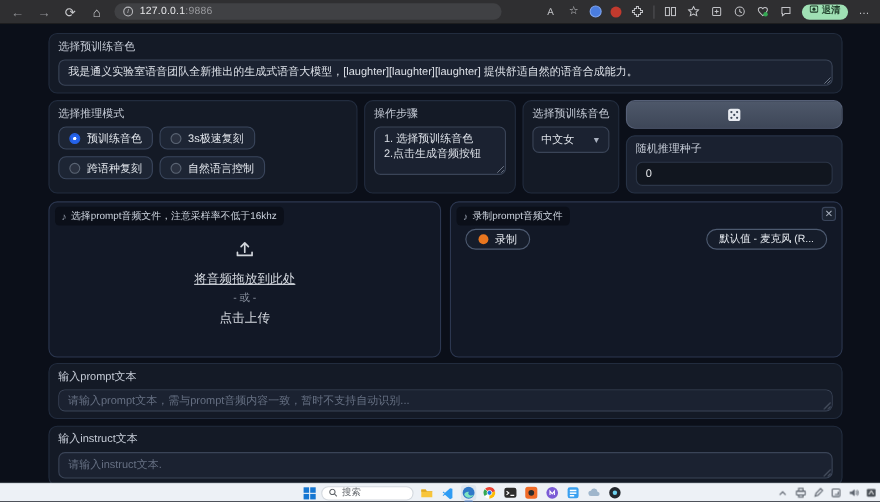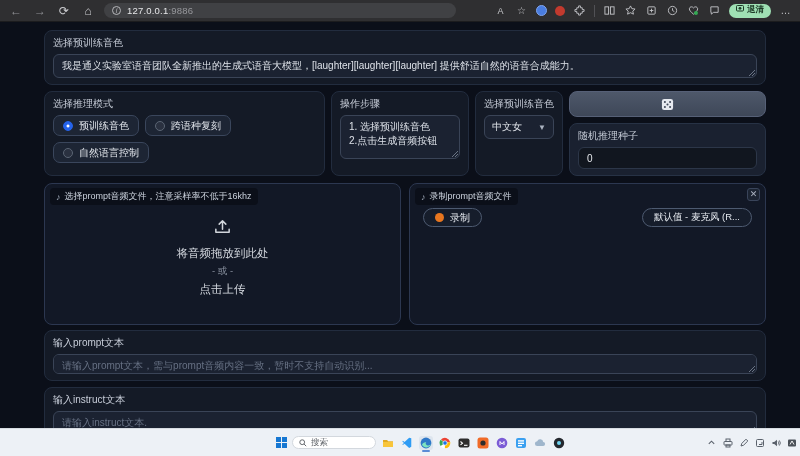--- a/index.html
+++ b/index.html
@@ -62,36 +62,36 @@
     color:#e5e7eb; font-size:10px; padding:0 8px; outline:none; }
 
   .row3 { margin-top:7px; display:flex; gap:8px; height:142px; }
   .audio-card { position:relative; background:#121826; border:1px solid #2c3750; border-radius:8px; }
   .audio-card.left { width:357px; } .audio-card.right { flex:1; }
   .chip { position:absolute; top:4px; left:5px; background:#0b0f19; border-radius:4px;
     padding:2px 6px; font-size:9px; color:#cbd2dd; display:flex; align-items:center; gap:4px; white-space:nowrap;}
   .chip .note { font-size:9px; color:#9aa3b2; }
   .drop-zone { position:absolute; inset:0; display:flex; flex-direction:column; align-items:center;
     justify-content:center; gap:4px; cursor:pointer; padding-top:6px;}
-  .drop-main { font-size:11.5px; color:#d6dae1; margin-top:6px; }
+  .drop-main { font-size:11.5px; color:#d6dae1; margin-top:6px;text-decoration:underline; }
   .drop-or { font-size:9.5px; color:#8b93a1; }
   .drop-click { font-size:11.5px; color:#d6dae1; }
   .close-btn { position:absolute; top:4px; right:5px; width:13px; height:13px; background:#1c2432;
     border:1px solid #39445a; border-radius:3px; color:#aab2c0; font-size:9px; line-height:11px;
     text-align:center; cursor:pointer; }
   .rec-row { position:absolute; top:24px; left:13px; right:13px; display:flex; justify-content:space-between; }
   .pillbtn { display:inline-flex; align-items:center; gap:6px; height:19px; padding:0 11px;
     border:1px solid #4d5a70; border-radius:999px; background:#161d2b; font-size:10px; color:#e5e9ef; cursor:pointer; }
   .rec-dot { width:9px; height:9px; border-radius:50%; background:#e8761f; }
   .device-pill { font-size:9.5px; }
 
   .row4 { margin-top:5px; } .row5 { margin-top:6px; }
 
   
-  .taskbar { position:absolute; bottom:0; left:0; right:0; height:28px; background:#edf1f6;
+  .taskbar { position:absolute; bottom:0; left:0; right:0; height:17px; background:#edf1f6;
     border-top:1px solid #d7dce2; }
   .tb-center { position:absolute; left:276px; top:0; bottom:0; display:flex; align-items:center; gap:5px; }
   .win-logo { width:11px; height:11px; display:grid; grid-template-columns:5px 5px; grid-gap:1px; cursor:pointer;}
   .win-logo span { background:#1677d2; width:5px; height:5px; }
   .search-pill { width:84px; height:13px; background:#ffffff; border:1px solid #d3d8de; border-radius:7px;
     display:flex; align-items:center; gap:4px; padding:0 6px; cursor:text; }
   .search-pill .s-txt { font-size:8.5px; color:#5f6368; }
   .task-ic { width:14px; height:14px; display:flex; align-items:center; justify-content:center;
     border-radius:3px; cursor:pointer; position:relative; }
   .task-ic.active { background:#dde5ee; }
@@ -184,20 +184,24 @@
     <div class="row2">
       <div class="panel mode-panel">
         <span class="lbl">选择推理模式</span>
         <div class="pill-opts">
           <span class="opt">
             <span class="radio sel"></span>
             <span>预训练音色</span>
           </span>
           <span class="opt">
             <span class="radio"></span>
+            <span>3s极速复刻</span>
+          </span>
+          <span class="opt">
+            <span class="radio"></span>
             <span>跨语种复刻</span>
           </span>
           <span class="opt">
             <span class="radio"></span>
             <span>自然语言控制</span>
           </span>
         </div>
       </div>
 
       <div class="panel steps-panel">

